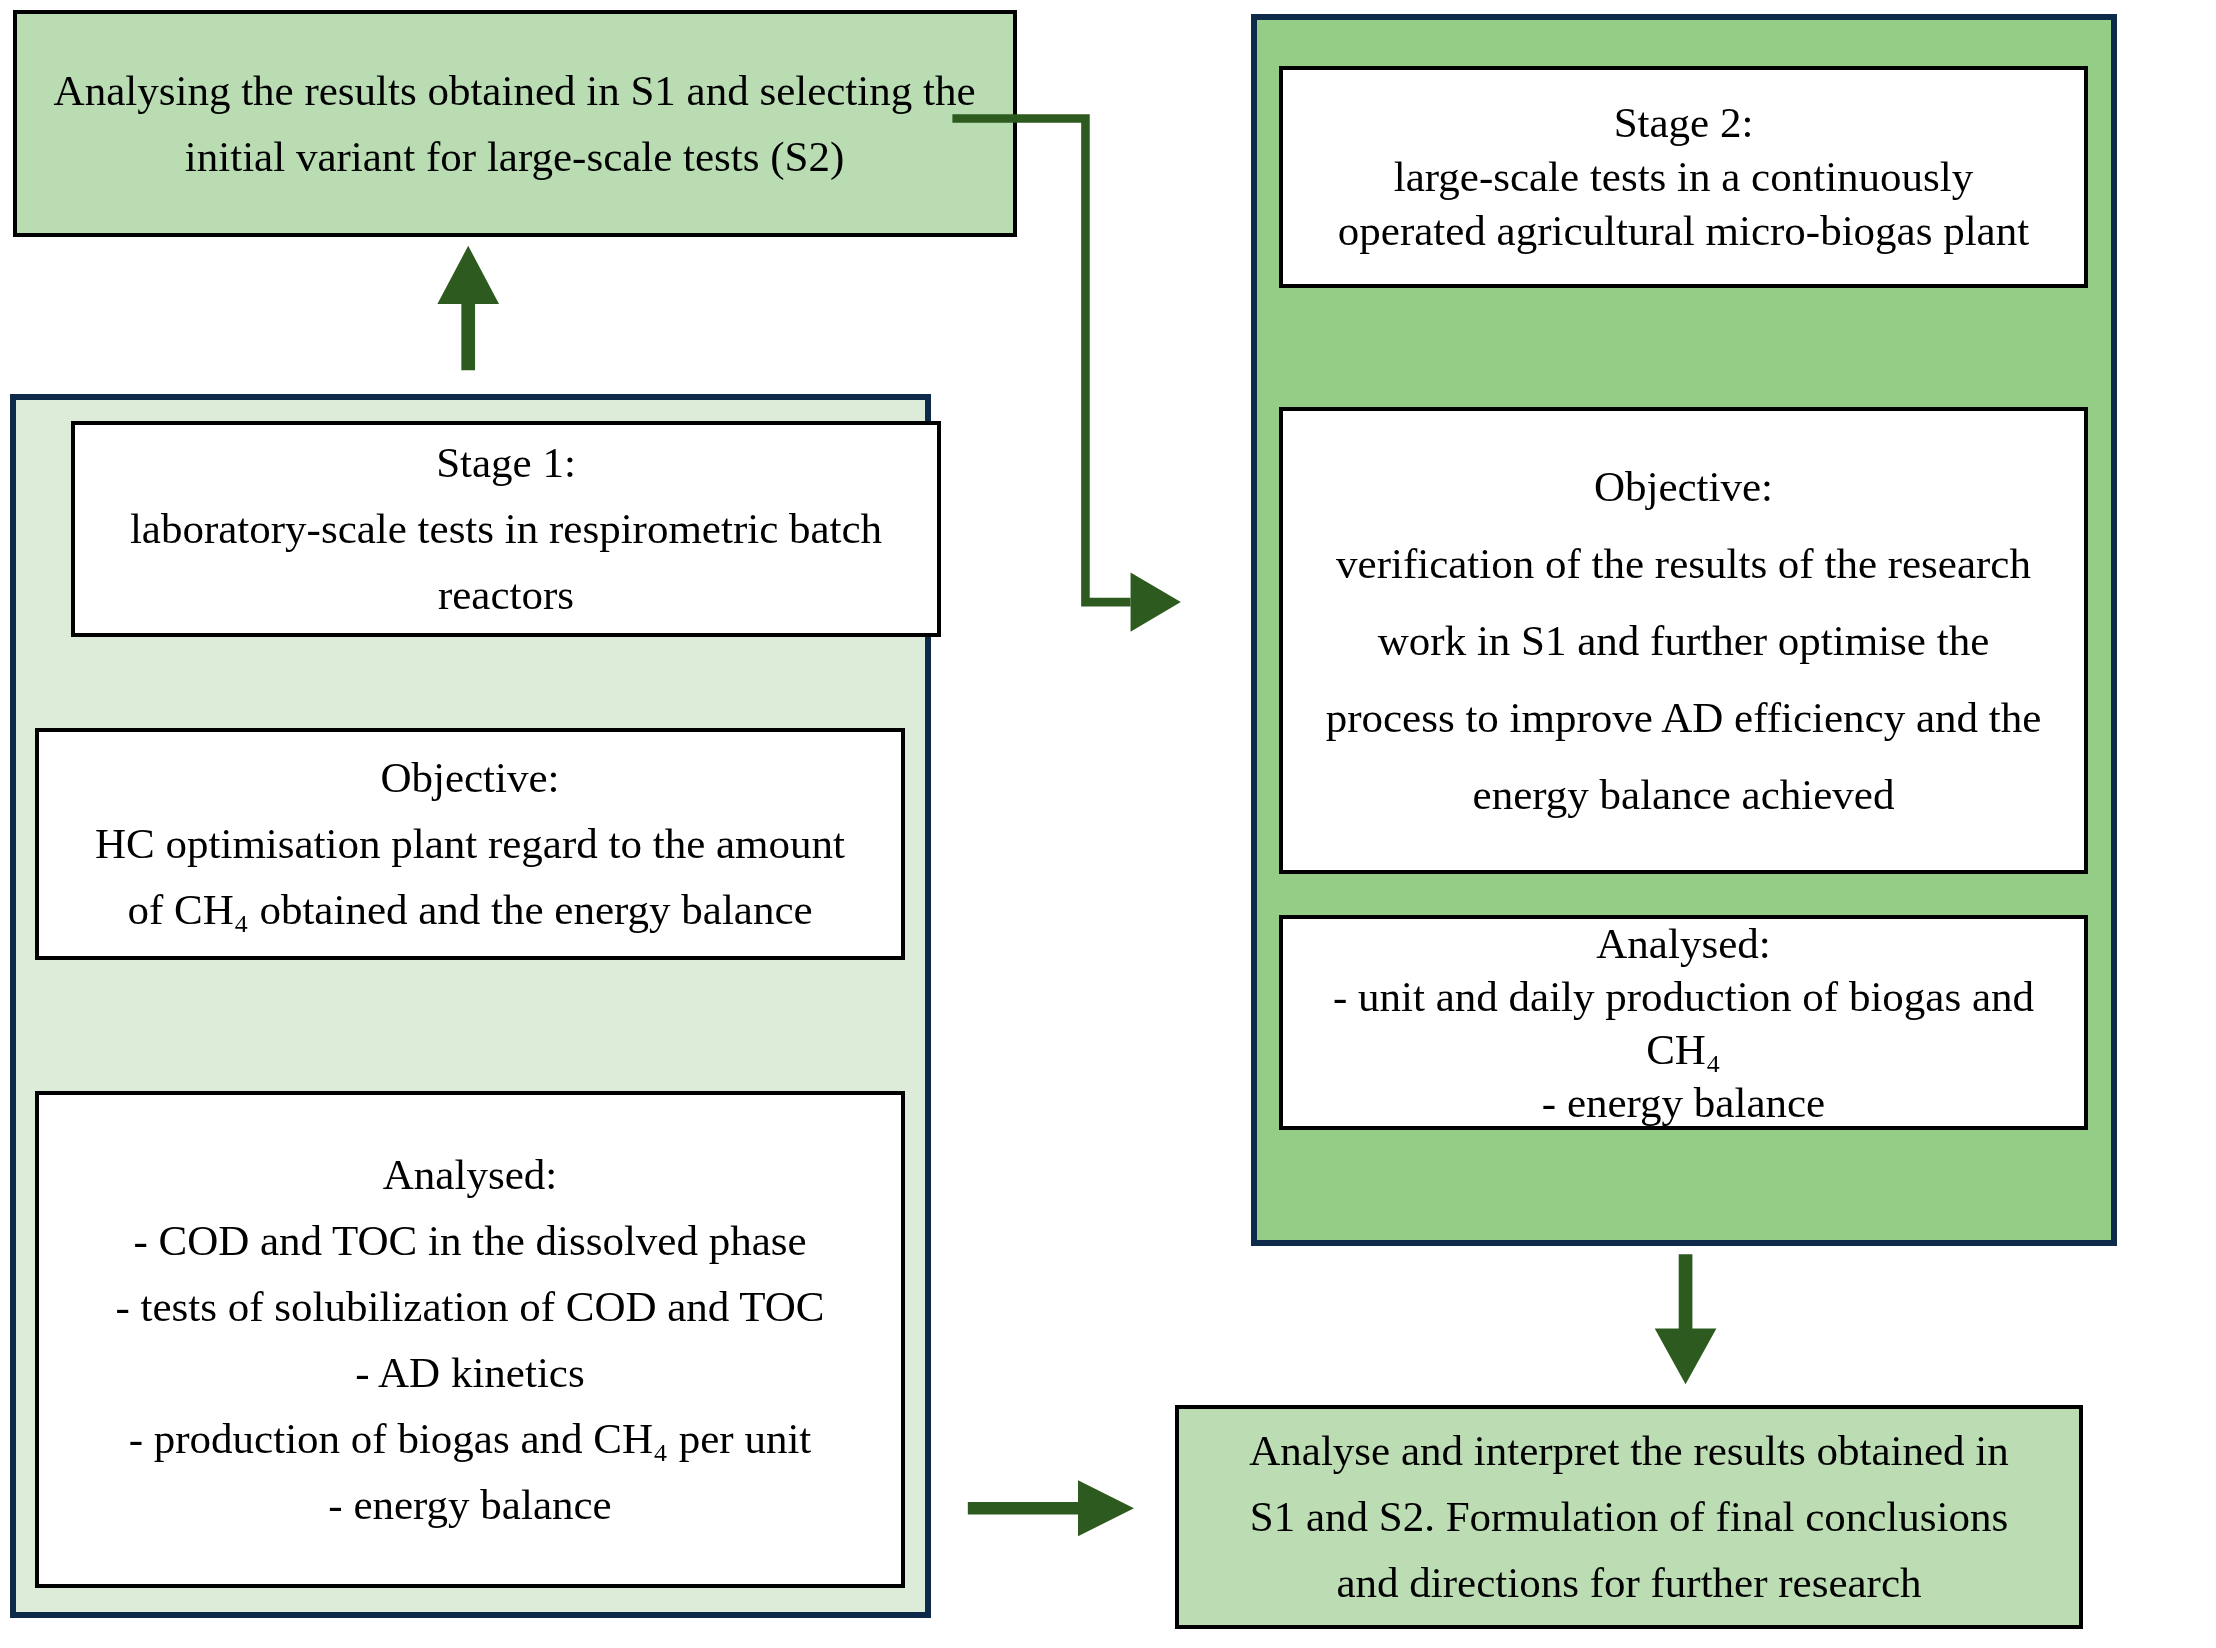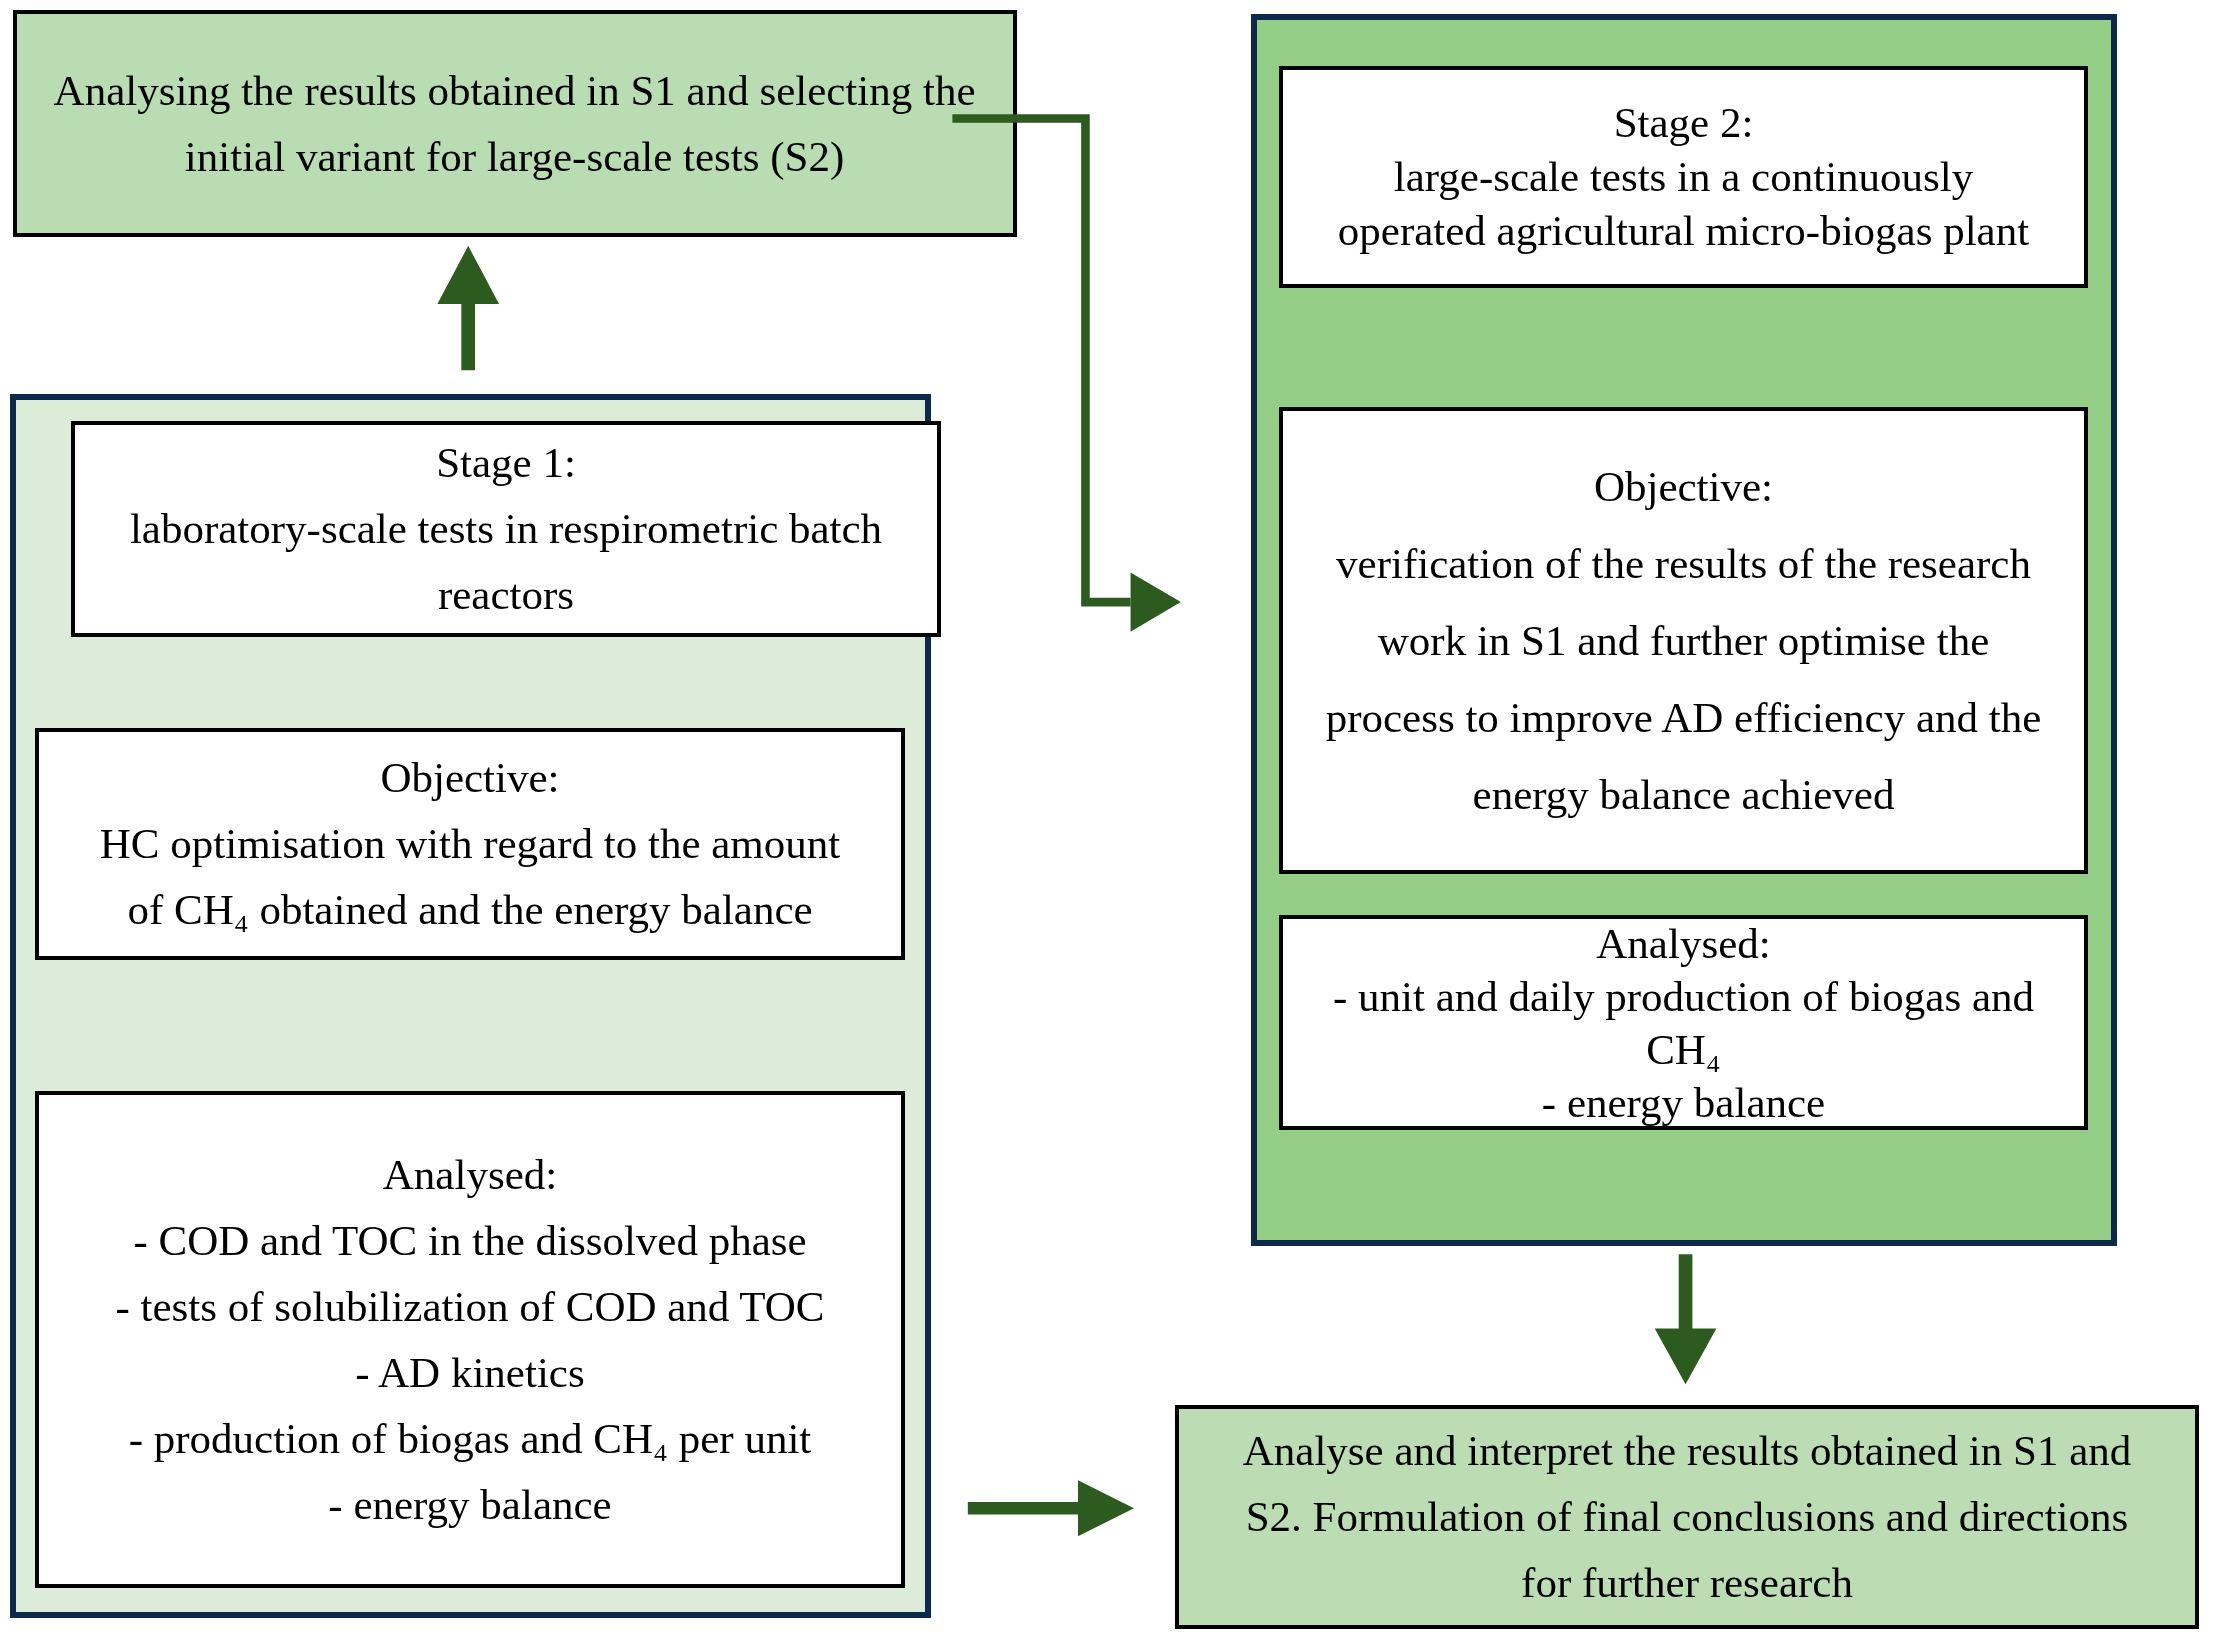--- a/index.html
+++ b/index.html
@@ -38,21 +38,21 @@
   .inner{
     background:var(--inner-box-fill);border:4.6px solid var(--black-border);
   }
   .s1-header   {left:35px;  top:421px; width:870px;height:216px;padding:0 49px;margin-left:36px;}
   .s1-objective{left:35px;  top:728px;width:870px;height:232px;padding:0 49px;}
   .s1-analysed {left:35px;  top:1091px;width:870px;height:497px;padding:0 49px;}
   .s2-header   {left:1279px;top:34px;  width:809px;height:222px;padding:0 34px;line-height:54px;margin-top:32px;}
   .s2-objective{left:1279px;top:407px; width:809px;height:467px;padding:0 34px;line-height:77px;}
   .s2-analysed {left:1279px;top:915px;width:809px;height:215px;padding:0 34px;line-height:53px;}
   .final-box{
-    left:1175px;top:1405px;width:1024px;height:224px;
+    left:1175px;top:1405px;width:908px;height:224px;
     background:var(--final-box-fill);border:4.6px solid var(--black-border);
     padding:0 63px;
     justify-content:center;
   }
   .line{width:100%;}
   svg.arrows{left:0;top:0;width:2216px;height:1649px;pointer-events:none;}
   svg.arrows .ar{fill:var(--arrow-green);}
   svg.arrows .ln{fill:none;stroke:var(--arrow-green);stroke-width:15px;}
 </style>
 </head>
@@ -64,21 +64,21 @@
 
 <div class="abs outer-left"></div>
 
 <div class="abs box inner s1-header">
   <div class="line">Stage 1:</div>
   <div class="line">laboratory-scale tests in respirometric batch reactors</div>
 </div>
 
 <div class="abs box inner s1-objective">
   <div class="line">Objective:</div>
-  <div class="line">HC optimisation with regard to the amount of CH₄ obtained and the energy balance</div>
+  <div class="line">HC optimisation plant regard to the amount of CH₄ obtained and the energy balance</div>
 </div>
 
 <div class="abs box inner s1-analysed">
   <div class="line">Analysed:</div>
   <div class="line">- COD and TOC in the dissolved phase</div>
   <div class="line">- tests of solubilization of COD and TOC</div>
   <div class="line">- AD kinetics</div>
   <div class="line">- production of biogas and CH₄ per unit</div>
   <div class="line">- energy balance</div>
 </div>

